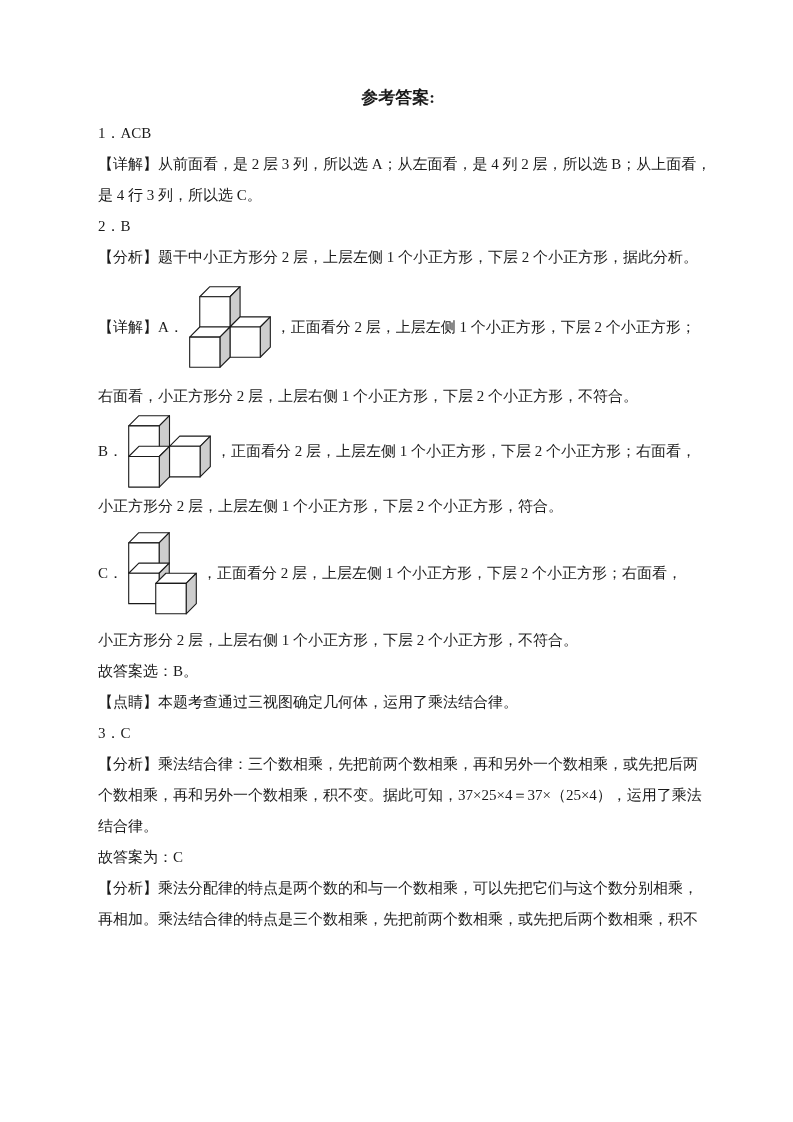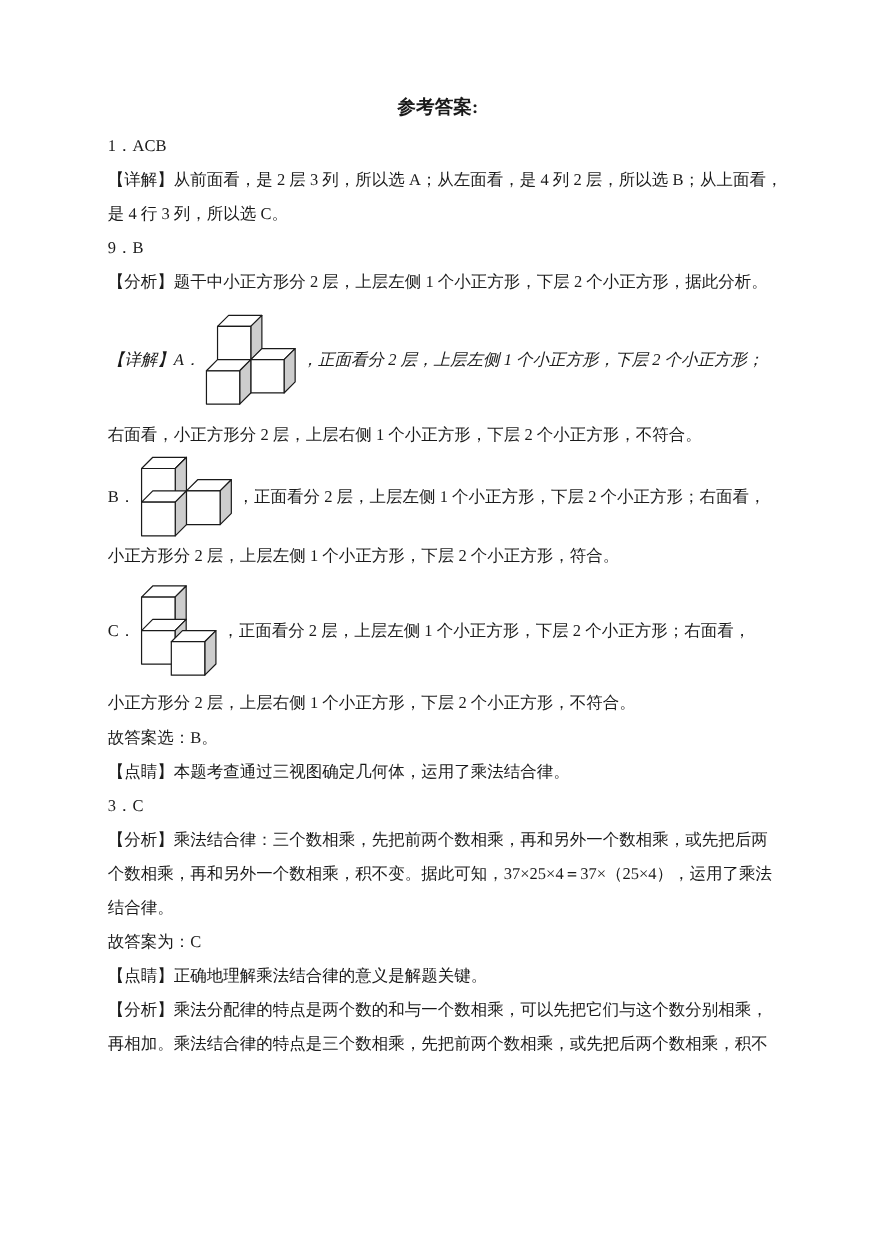--- a/index.html
+++ b/index.html
@@ -41,34 +41,34 @@
   }
   .fig-row .fig-label,
   .fig-row .fig-text {
     flex: none;
   }
   .cubefig {
     flex: none;
     margin: 0 4px;
     display: block;
   }
-  .row-A { margin: 12px 0; font-style: italic; }
+  .row-A { margin: 12px 0; }
   .row-B { margin: 2px 0; }
   .row-C { margin: 9px 0 10px 0; }
 </style>
 </head>
 <body>
 
 <div class="page">
   <h1 class="title">参考答案:</h1>
   <div id="content">
       <div class="line">1．ACB</div>
       <div class="line">【详解】从前面看，是 2 层 3 列，所以选 A；从左面看，是 4 列 2 层，所以选 B；从上面看，</div>
       <div class="line">是 4 行 3 列，所以选 C。</div>
-      <div class="line">9．B</div>
+      <div class="line">2．B</div>
       <div class="line">【分析】题干中小正方形分 2 层，上层左侧 1 个小正方形，下层 2 个小正方形，据此分析。</div>
       <div class="fig-row row-A">
         <span class="fig-label">【详解】A．</span>
         <svg viewBox="0 0 100 100" width="84" height="84" class="cubefig">
           <g>
             <polygon points="14,14 26,2 62,2 50,14" fill="#ffffff" stroke="#1a1a1a" stroke-width="1.3" stroke-linejoin="round"></polygon>
             <polygon points="50,14 62,2 62,38 50,50" fill="#cdcdcd" stroke="#1a1a1a" stroke-width="1.3" stroke-linejoin="round"></polygon>
             <polygon points="14,14 50,14 50,50 14,50" fill="#ffffff" stroke="#1a1a1a" stroke-width="1.3" stroke-linejoin="round"></polygon>
           </g>
           <g>
@@ -129,17 +129,16 @@
         <span class="fig-text">，正面看分 2 层，上层左侧 1 个小正方形，下层 2 个小正方形；右面看，</span>
       </div>
       <div class="line">小正方形分 2 层，上层右侧 1 个小正方形，下层 2 个小正方形，不符合。</div>
       <div class="line">故答案选：B。</div>
       <div class="line">【点睛】本题考查通过三视图确定几何体，运用了乘法结合律。</div>
       <div class="line">3．C</div>
       <div class="line">【分析】乘法结合律：三个数相乘，先把前两个数相乘，再和另外一个数相乘，或先把后两</div>
       <div class="line">个数相乘，再和另外一个数相乘，积不变。据此可知，37×25×4＝37×（25×4），运用了乘法</div>
       <div class="line">结合律。</div>
       <div class="line">故答案为：C</div>
-      <div class="line">【点睛】正确地理解乘法结合律的意义是解题关键。</div>
       <div class="line">【分析】乘法分配律的特点是两个数的和与一个数相乘，可以先把它们与这个数分别相乘，</div>
       <div class="line">再相加。乘法结合律的特点是三个数相乘，先把前两个数相乘，或先把后两个数相乘，积不</div>
     </div>
 </div>
 
 </body></html>

